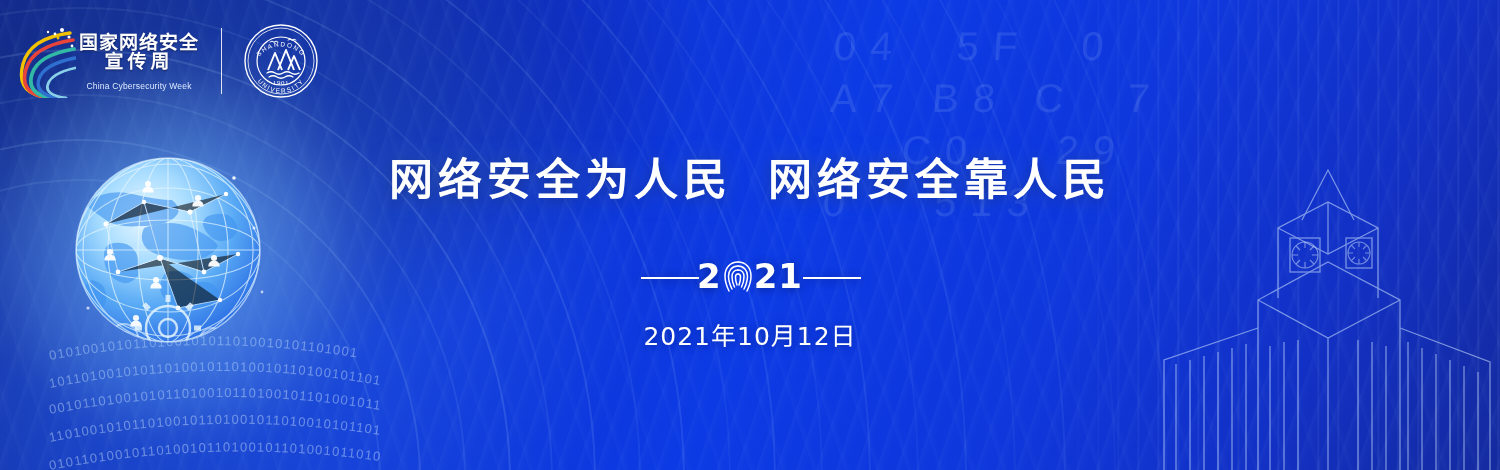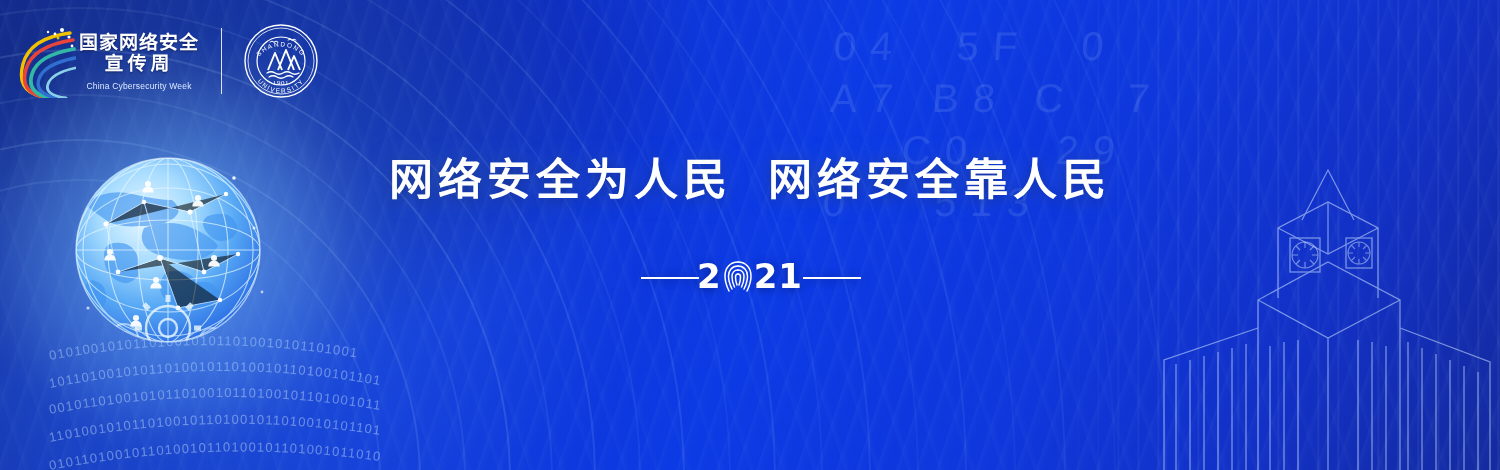--- a/index.html
+++ b/index.html
@@ -105,21 +105,21 @@
   .cnlogo .words { margin-left: 3px; }
   .cnlogo .line1, .cnlogo .line2 {
     color: #ffffff;
     font-size: 19px;
     font-weight: bold;
     letter-spacing: 1px;
     line-height: 21px;
     text-align: center;
     text-shadow: 0 1px 2px rgba(0,0,20,.45);
   }
-  .cnlogo .line2 { letter-spacing: 4px; }
+  .cnlogo .line2 { letter-spacing: 4px; font-family: Liberation Mono, monospace; }
   .cnlogo .en {
     color: #dce9ff;
     font-size: 8.5px;
     letter-spacing: .2px;
     text-align: center;
     margin-top: 7px;
   }
   .divider { width: 1px; height: 66px; background: rgba(255,255,255,.85); margin: 0 20px 0 22px; }
   .sdu { width: 78px; height: 78px; }
 
@@ -474,14 +474,15 @@
           <path d="M15 15 C13 15 12.5 16.5 12.5 18 C12.5 21 13 23.5 14 26"></path>
           <path d="M15 15 C17 15 17.5 16.5 17.5 18 C17.5 21 17 23.5 16 26"></path>
         </g>
       </svg>
       <span>2</span>
         <span>1</span>
     </span>
     <span class="dash">——</span>
   </div>
 
+  <div class="date">2021年10月12日</div>
 
 </div>
 
 </body></html>

